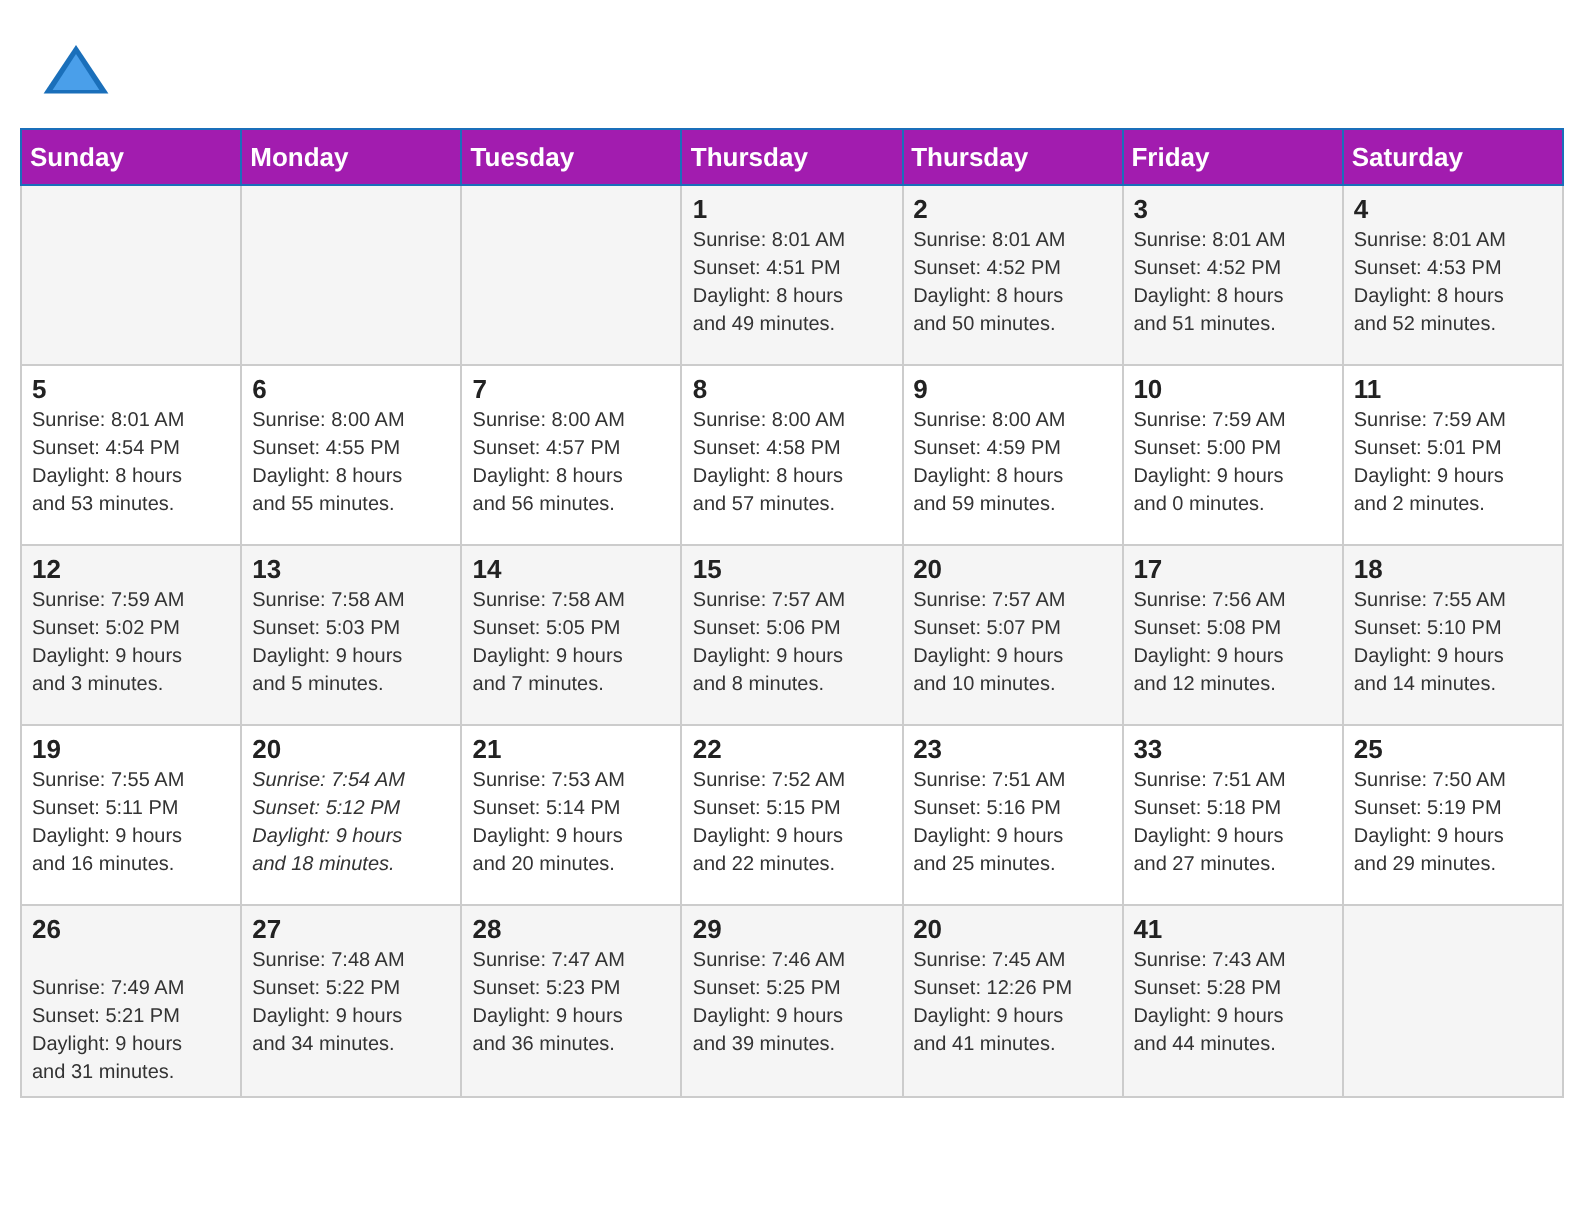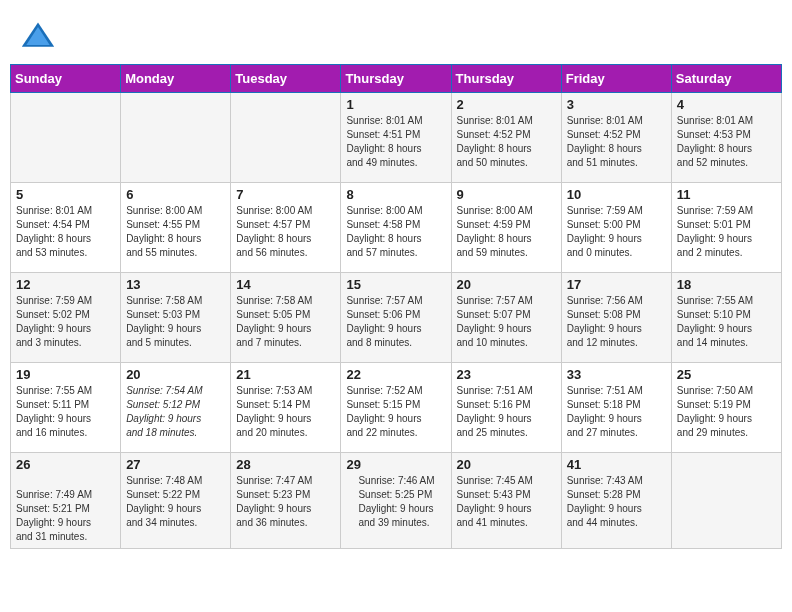--- a/index.html
+++ b/index.html
@@ -331,29 +331,29 @@
         </td>
         <td>
           <span class="day-num">28</span>
           <div class="day-info" style="white-space: pre-line;">Sunrise: 7:47 AM
 Sunset: 5:23 PM
 Daylight: 9 hours
 and 36 minutes.</div>
         </td>
         <td>
           <span class="day-num">29</span>
-          <div class="day-info" style="white-space: pre-line; margin-left: 12px;">Sunrise: 7:46 AM
+          <div class="day-info" style="white-space: pre-line;">Sunrise: 7:46 AM
 Sunset: 5:25 PM
 Daylight: 9 hours
 and 39 minutes.</div>
         </td>
         <td>
           <span class="day-num">20</span>
           <div class="day-info" style="white-space: pre-line;">Sunrise: 7:45 AM
-Sunset: 5:43 PM
+Sunset: 12:26 PM
 Daylight: 9 hours
 and 41 minutes.</div>
         </td>
         <td>
           <span class="day-num">41</span>
           <div class="day-info" style="white-space: pre-line;">Sunrise: 7:43 AM
 Sunset: 5:28 PM
 Daylight: 9 hours
 and 44 minutes.</div>
         </td>

